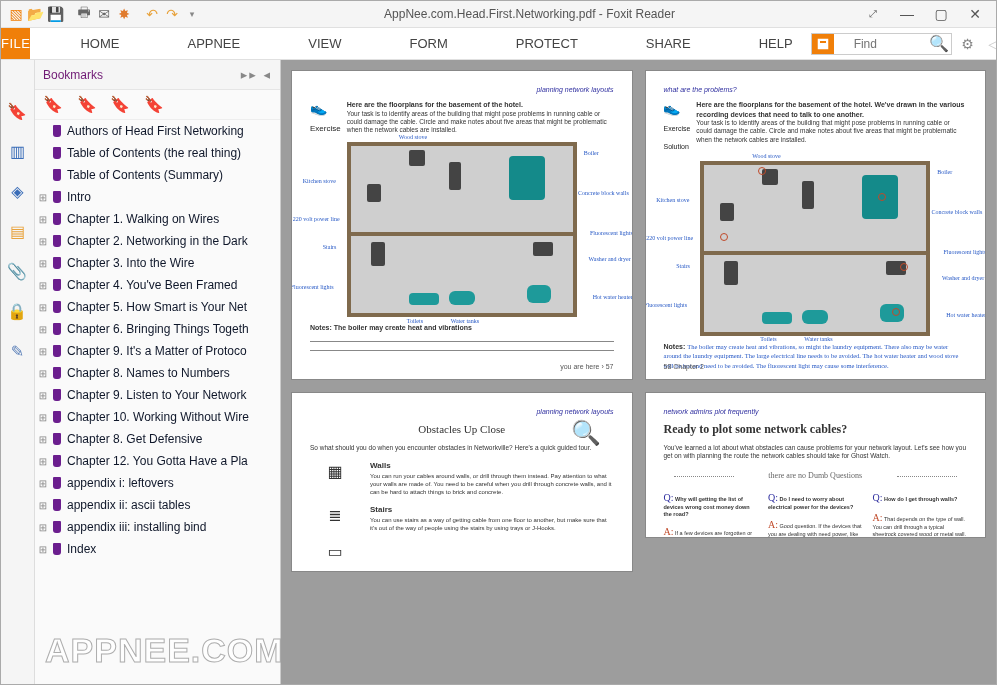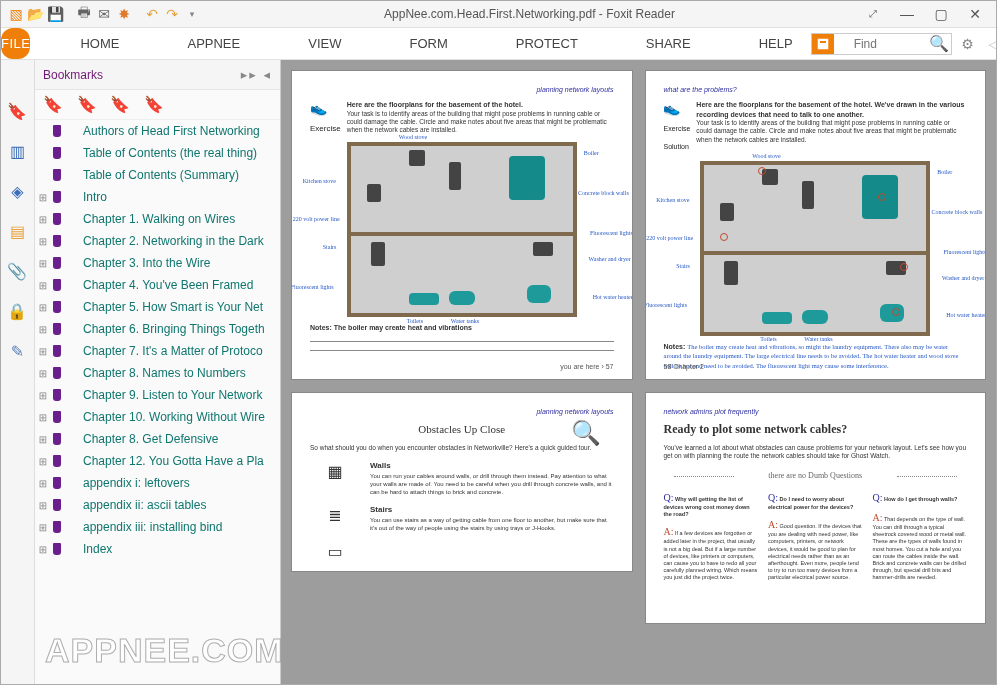--- a/index.html
+++ b/index.html
@@ -8,21 +8,21 @@
 
 .titlebar { height: 27px; background: #f5f5f5; display: flex; align-items: center; border-bottom: 1px solid #e0e0e0; font-size: 12px; }
 .titlebar .qat { display: flex; align-items: center; gap: 2px; padding-left: 6px; }
 .titlebar .qat .qicon { width: 18px; height: 18px; display: flex; align-items: center; justify-content: center; font-size: 14px; }
 .titlebar .title-text { flex: 1; text-align: center; color: #555; }
 .titlebar .win-controls { display: flex; gap: 4px; padding-right: 6px; }
 .titlebar .win-controls .wc { width: 30px; height: 20px; display: flex; align-items: center; justify-content: center; color: #555; font-size: 14px; }
 
 
 .ribbon { height: 32px; display: flex; align-items: stretch; border-bottom: 1px solid #e0e0e0; }
-.ribbon .file-tab { background: #f07f09; color: #fff; width: 66px; display: flex; align-items: center; justify-content: center; font-size: 13px; font-weight: 400; letter-spacing: 0.5px; border-radius: 12px; }
+.ribbon .file-tab { background: #f07f09; color: #fff; width: 66px; display: flex; align-items: center; justify-content: center; font-size: 13px; font-weight: 400; letter-spacing: 0.5px; }
 .ribbon .tab { padding: 0 18px; display: flex; align-items: center; font-size: 13px; color: #444; cursor: pointer; margin-left: 32px; }
 .ribbon .right-tools { margin-left: auto; display: flex; align-items: center; gap: 6px; padding-right: 10px; }
 .ribbon .search-box { display: flex; align-items: center; border: 1px solid #ccc; height: 22px; }
 .ribbon .search-box .sb-left { width: 22px; height: 100%; background: #f07f09; display: flex; align-items: center; justify-content: center; }
 .ribbon .search-box input { border: none; outline: none; width: 95px; font-size: 12px; padding: 0 20px; color: #888; }
 .ribbon .search-box .sb-mag { width: 22px; color: #1b6fb8; display: flex; align-items: center; justify-content: center; }
 .ribbon .rt-icon { width: 20px; height: 20px; display: flex; align-items: center; justify-content: center; color: #888; font-size: 14px; }
 
 
 .main { display: flex; height: calc(685px - 27px - 32px - 2px); }
@@ -34,21 +34,21 @@
 .bm-header { height: 30px; display: flex; align-items: center; padding: 0 8px; border-bottom: 1px solid #e5e5e5; background: #f5f5f5; }
 .bm-header .bm-title { flex: 1; color: #701a75; }
 .bm-header .bm-h-icons { color: #888; font-size: 13px; letter-spacing: 2px; }
 .bm-toolbar { height: 30px; display: flex; align-items: center; gap: 14px; padding: 0 8px; border-bottom: 1px solid #eee; font-size: 16px; }
 .bm-toolbar span { color: #6b1e8e; }
 .bm-tree { flex: 1; overflow: hidden; }
 .bm-row { display: flex; align-items: center; height: 22px; padding-left: 2px; white-space: nowrap; }
 .bm-row .expander { width: 12px; color: #888; font-size: 10px; text-align: center; }
 .bm-row .bm-icon { width: 14px; height: 14px; margin-right: 4px; position: relative; }
 .bm-row .bm-icon::before { content: ""; position: absolute; left: 4px; top: 1px; width: 8px; height: 12px; background: #6b1e8e; border-radius: 1px 1px 3px 3px; }
-.bm-row .bm-label { color: #0f766e; margin-left: 16px; }
+.bm-row .bm-label { color: #0f172a; }
 
 
 .viewer { flex: 1; background: #9d9d9d; overflow: auto; padding: 10px; }
 .page-grid { display: grid; grid-template-columns: 1fr 1fr; gap: 12px; }
 .page { background: #fff; border: 1px solid #888; padding: 14px 18px 10px; font-size: 7px; line-height: 1.3; color: #333; position: relative; height: 310px; overflow: hidden; }
 .page .pg-header { color: #3030a0; font-size: 7px; text-align: right; margin-bottom: 6px; font-style: italic; }
 .page .pg-header.left { text-align: left; }
 .page .ex-head { display: flex; gap: 6px; margin-bottom: 4px; }
 .page .ex-icon { font-size: 14px; color: #222; font-family: cursive; }
 .page .ex-text { font-size: 6.5px; }
@@ -206,21 +206,21 @@
           <span class="bm-label">Chapter 5. How Smart is Your Net</span>
         </div>
         <div class="bm-row">
           <span class="expander">⊞</span>
           <span class="bm-icon"></span>
           <span class="bm-label">Chapter 6. Bringing Things Togeth</span>
         </div>
         <div class="bm-row">
           <span class="expander">⊞</span>
           <span class="bm-icon"></span>
-          <span class="bm-label">Chapter 7. It's a Matter of Protoco</span>
+          <span class="bm-label">Chapter 9. It's a Matter of Protoco</span>
         </div>
         <div class="bm-row">
           <span class="expander">⊞</span>
           <span class="bm-icon"></span>
           <span class="bm-label">Chapter 8. Names to Numbers</span>
         </div>
         <div class="bm-row">
           <span class="expander">⊞</span>
           <span class="bm-icon"></span>
           <span class="bm-label">Chapter 9. Listen to Your Network</span>
@@ -356,21 +356,21 @@
             <div class="obst-row">
               <div class="ob-icon" style="font-size:16px">≣</div>
               <div class="ob-text"><b>Stairs</b>You can use stairs as a way of getting cable from one floor to another, but make sure that it's out of the way of people using the stairs by using trays or J-Hooks.</div>
             </div>
             <div class="obst-row">
               <div class="ob-icon" style="font-size:16px">▭</div>
             </div>
           </div>
       </div>
 
-      <div class="page" style="height:232px">
+      <div class="page" style="height:146px">
         <div class="pg-header left">network admins plot frequently</div>
         <h3 class="pgh">Ready to plot some network cables?</h3>
         <div style="font-size:6.5px">You've learned a lot about what obstacles can cause problems for your network layout. Let's see how you get on with planning the route the network cables should take for Ghost Watch.</div>
         <div class="dumb-q">there are no Dumb Questions</div>
         <div class="qa-cols" id="qa-cols">
             <div class="col"><span class="Q">Q:</span> <b>Why will getting the list of devices wrong cost money down the road?</b><br><br><span class="A">A:</span> If a few devices are forgotten or added later in the project, that usually is not a big deal. But if a large number of devices, like printers or computers, can cause you to have to redo all your carefully planned wiring. Which means you just did the project twice.<br><br> </div>
             <div class="col"><span class="Q">Q:</span> <b>Do I need to worry about electrical power for the devices?</b><br><br><span class="A">A:</span> Good question. If the devices that you are dealing with need power, like computers, printers, or network devices, it would be good to plan for electrical needs rather than as an afterthought. Even more, people tend to try to run too many devices from a particular electrical power source.<br><br> </div>
             <div class="col"><span class="Q">Q:</span> <b>How do I get through walls?</b><br><br><span class="A">A:</span> That depends on the type of wall. You can drill through a typical sheetrock covered wood or metal wall. These are the types of walls found in most homes. You cut a hole and you can route the cables inside the wall. Brick and concrete walls can be drilled through, but special drill bits and hammer-drills are needed.<br><br> </div>
           </div>
       </div>

